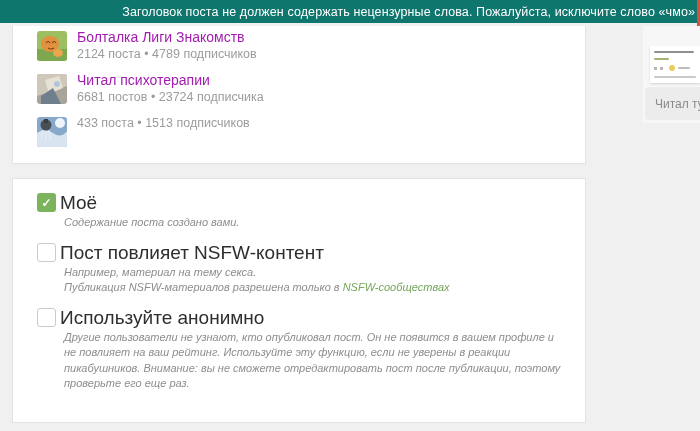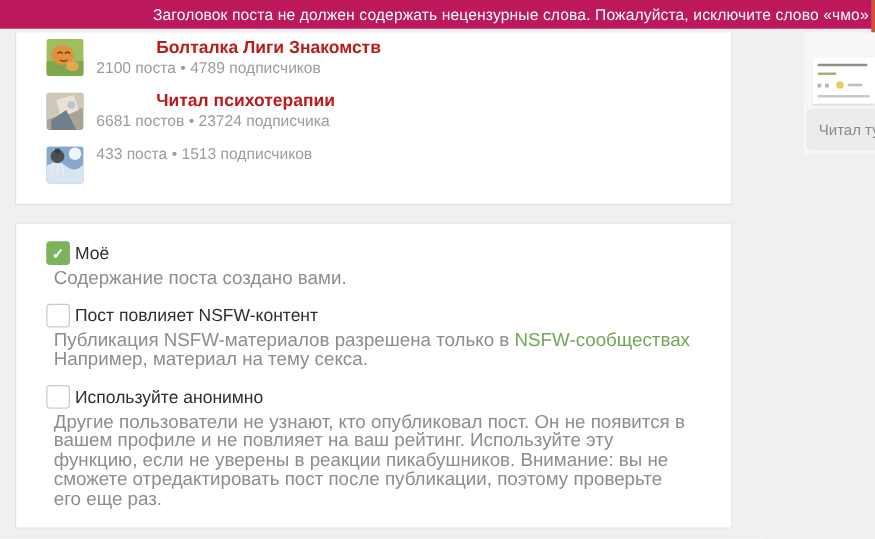--- a/index.html
+++ b/index.html
@@ -5,48 +5,48 @@
   html,body{margin:0;padding:0;}
   .page{
     position:relative;width:700px;height:431px;overflow:hidden;
     background:#f0f0f0;
     font-family:"Liberation Sans",sans-serif;
     -webkit-font-smoothing:antialiased;
   }
   
   .banner{
     position:absolute;left:0;top:0;width:700px;height:23px;
-    background:#be185d;color:#fff;
+    background:#0f766e;color:#fff;
     display:flex;align-items:center;justify-content:flex-end;
     padding-right:5px;box-sizing:border-box;
     font-size:12.5px;font-weight:500;letter-spacing:.1px;white-space:nowrap;
   }
   .banner-edge{position:absolute;right:0;top:0;width:3px;height:26px;background:#d05240;}
   
   .card{
     position:absolute;background:#fff;border:1px solid #e3e3e3;box-sizing:border-box;
   }
   .card1{left:12px;top:26px;width:574px;height:138px;border-top:none;padding:5px 0 0 24px;overflow:hidden;}
   .card2{left:12px;top:178px;width:574px;height:245px;padding:14px 24px 0 24px;overflow:hidden;}
   
   .community-row{display:flex;align-items:flex-start;margin-bottom:11px;cursor:pointer;}
   .avatar{width:30px;height:30px;border-radius:3px;flex:none;overflow:hidden;}
   .avatar svg{display:block;}
   .community-text{margin:-2px 0 0 10px;}
-  .community-title{font-size:14px;line-height:17px;font-weight:700;color:#b91c1c;margin-left:48px;}
+  .community-title{font-size:14px;line-height:17px;font-weight:400;color:#a21caf;}
   .community-stats{font-size:12.5px;line-height:17px;color:#9c9c9c;}
   
   .opt-group{margin-bottom:12px;}
   .opt-head{display:flex;align-items:center;cursor:pointer;}
   .cb{width:19px;height:19px;border-radius:3px;flex:none;box-sizing:border-box;}
   .cb.checked{background:#7cb45e;color:#fff;display:flex;align-items:center;justify-content:center;
               font-size:12px;font-weight:bold;line-height:1;}
   .cb.unchecked{background:#fff;border:1px solid #cbcbcb;}
-  .opt-label{margin-left:4px;font-size:14px;font-weight:500;color:#2e2e2e;line-height:19px;}
-  .opt-desc{margin:3px 0 0 6px;font-size:15px;line-height:15.5px;color:#8d8d8d;max-width:512px;}
+  .opt-label{margin-left:4px;font-size:19px;font-weight:500;color:#2e2e2e;line-height:19px;}
+  .opt-desc{margin:3px 0 0 27px;font-size:11px;line-height:15.5px;color:#8d8d8d;max-width:512px;font-style:italic;}
   .green-link{color:#74a65a;text-decoration:none;cursor:pointer;}
   
   .sidebar-band{position:absolute;left:643px;top:26px;width:57px;height:97px;background:#f7f7f7;}
   .mini-card{
     position:absolute;left:650px;top:46px;width:50px;height:37px;background:#fff;
     box-shadow:0 1px 2px rgba(0,0,0,.15);padding:5px 0 0 4px;box-sizing:border-box;cursor:pointer;
   }
   .mini-bar{height:2px;border-radius:1px;}
   .mini-bar.b1{width:40px;background:#8f8f8f;}
   .mini-bar.b2{width:15px;background:#a6b173;margin-top:5px;}
@@ -80,21 +80,21 @@
           <rect y="18" width="30" height="12" fill="#7da84e"></rect>
           <ellipse cx="13" cy="13" rx="9" ry="8" fill="#e2913f"></ellipse>
           <ellipse cx="21" cy="22" rx="5" ry="4" fill="#e8a74f"></ellipse>
           <path d="M9 12 q2 -3 4 0" stroke="#7a4516" fill="none" stroke-width="1.2"></path>
           <path d="M15 12 q2 -3 4 0" stroke="#7a4516" fill="none" stroke-width="1.2"></path>
           <path d="M11 17 q3 2 6 0" stroke="#7a4516" fill="none" stroke-width="1.2"></path>
         </svg>
       </span>
       <span class="community-text">
         <div class="community-title">Болталка Лиги Знакомств</div>
-        <div class="community-stats">2100 поста • 4789 подписчиков</div>
+        <div class="community-stats">2124 поста • 4789 подписчиков</div>
       </span>
     </div>
 
     <div class="community-row">
       <span class="avatar">
         <svg width="30" height="30" viewBox="0 0 30 30">
           <rect width="30" height="30" fill="#a9a49a"></rect>
           <path d="M0 0 L30 0 L30 12 L0 22 Z" fill="#cfc8ba"></path>
           <path d="M8 6 L22 2 L26 14 L12 20 Z" fill="#e7e2d6"></path>
           <path d="M4 22 L16 14 L24 30 L4 30 Z" fill="#6f7f8c"></path>
@@ -135,22 +135,22 @@
         <div>Содержание поста создано вами.</div>
       </div>
     </div>
 
     <div class="opt-group">
       <div class="opt-head">
         <span class="cb unchecked"></span>
         <span class="opt-label">Пост повлияет NSFW-контент</span>
       </div>
       <div class="opt-desc">
+        <div>Например, материал на тему секса.</div>
         <div><span>Публикация NSFW-материалов разрешена только в </span><a class="green-link">NSFW-сообществах</a></div>
-        <div>Например, материал на тему секса.</div>
       </div>
     </div>
 
     <div class="opt-group">
       <div class="opt-head">
         <span class="cb unchecked"></span>
         <span class="opt-label">Используйте анонимно</span>
       </div>
       <div class="opt-desc">Другие пользователи не узнают, кто опубликовал пост. Он не появится в вашем профиле и не повлияет на ваш рейтинг. Используйте эту функцию, если не уверены в реакции пикабушников. Внимание: вы не сможете отредактировать пост после публикации, поэтому проверьте его еще раз.</div>
     </div>

